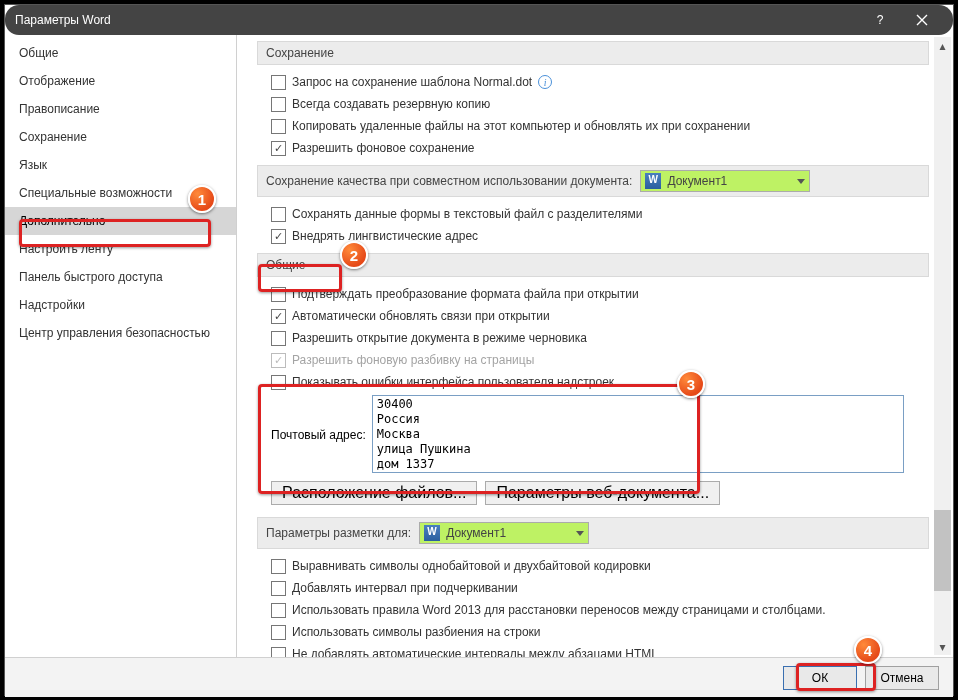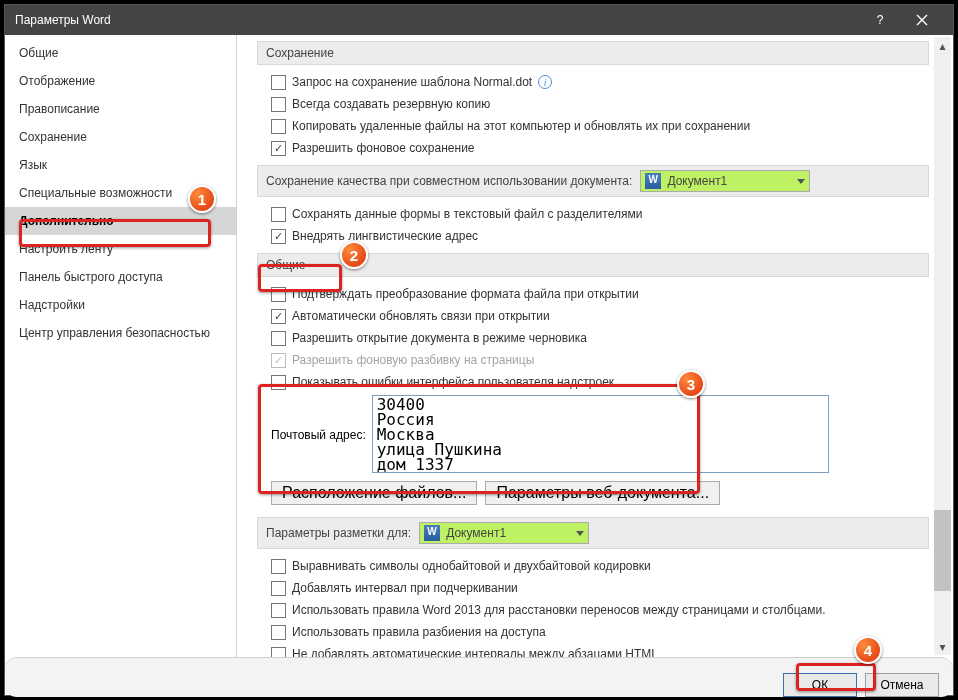--- a/index.html
+++ b/index.html
@@ -1,45 +1,45 @@
 <!DOCTYPE html>
 <html><head>
 <meta charset="utf-8">
 <style>
 * { box-sizing: border-box; margin: 0; padding: 0; }
 body { font-family: "Segoe UI", Tahoma, sans-serif; font-size: 12px; background: #000; width: 958px; height: 700px; overflow: hidden; position: relative; }
 .frame { position: absolute; left: 4px; top: 4px; width: 950px; height: 692px; background: #fff; border: 1px solid #555; box-shadow: 0 0 0 4px #000; }
-.titlebar { height: 30px; background: #444; display: flex; align-items: center; padding: 0 10px; color: #fff; }
+.titlebar { height: 30px; background: #444; display: flex; align-items: center; padding: 0 10px; color: #fff; border-radius: 14px; }
 .titlebar .title { flex: 1; font-size: 12px; }
 .titlebar .btn { width: 42px; height: 30px; display: flex; align-items: center; justify-content: center; color: #fff; cursor: pointer; }
 .dialog-body { display: flex; height: 622px; }
 .sidebar { width: 232px; background: #fff; border-right: 1px solid #d0d0d0; padding-top: 4px; overflow: hidden; }
 .sidebar-item { padding: 7px 14px; color: #333; cursor: pointer; }
-.sidebar-item.selected { background: #d6d6d6; color: #000; font-weight: 700; }
+.sidebar-item.selected { background: #d6d6d6; color: #000; font-weight: 400; }
 .content { flex: 1; background: #fff; position: relative; overflow: hidden; }
 .content-inner { position: absolute; left: 20px; right: 24px; top: 0; bottom: 0; overflow: hidden; }
 .section-header { background: #ececec; border: 1px solid #d9d9d9; padding: 4px 8px; color: #444; font-weight: 400; margin: 6px 0; display: flex; align-items: center; gap: 8px; }
 .opt-row { display: flex; align-items: center; padding: 2px 14px; gap: 6px; color: #333; min-height: 22px; }
 .opt-row.disabled { color: #a4a4a4; }
 .chk { width: 15px; height: 15px; border: 1px solid #767676; background: #fff; display: inline-flex; align-items: center; justify-content: center; font-size: 11px; color: #444; flex-shrink: 0; }
 .chk.checked::after { content: "✓"; }
 .chk.disabled { border-color: #bcbcbc; color: #bcbcbc; }
 .info-icon { width: 14px; height: 14px; border-radius: 50%; border: 1px solid #4a90d9; color: #4a90d9; display: inline-flex; align-items: center; justify-content: center; font-size: 10px; font-style: italic; font-family: Georgia, serif; }
 .doc-select { height: 22px; border: 1px solid #ababab; background: #bef264; display: inline-flex; align-items: center; padding: 0 4px; gap: 6px; }
 .doc-icon { width: 16px; height: 16px; background: linear-gradient(#4a7fbf,#2a5f9f); display: inline-block; position: relative; }
 .doc-icon::after { content: "W"; color: #fff; font-size: 10px; font-weight: bold; position: absolute; left: 3px; top: 1px; }
 .arrow-down { width: 0; height: 0; border-left: 4px solid transparent; border-right: 4px solid transparent; border-top: 5px solid #555; margin-left: auto; }
 .addr-row { display: flex; padding: 2px 14px; gap: 6px; align-items: center; }
 .addr-label { padding-top: 2px; }
-.addr-box { width: 457px; height: 78px; border: 1px solid #7a9fc4; background: #fff; padding: 1px 4px; font-size: 16px; line-height: 15px; white-space: pre-line; color: #000; resize: none; }
+.addr-box { width: 532px; height: 78px; border: 1px solid #7a9fc4; background: #fff; padding: 1px 4px; font-size: 12px; line-height: 15px; white-space: pre-line; color: #000; resize: none; }
 .small-btn { border: 1px solid #ababab; background: #f0f0f0; padding: 2px 10px; font-size: 16px; cursor: pointer; display: inline-block; }
 .scrollbar { position: absolute; right: 2px; top: 2px; bottom: 2px; width: 17px; background: #f0f0f0; display:flex; flex-direction:column; }
 .scroll-arrow { height:17px; display:flex; align-items:center; justify-content:center; color:#555; }
 .scroll-thumb { background:#c2c2c2; width:100%; }
-.footer { height: 40px; border-top: 1px solid #d0d0d0; display: flex; align-items: flex-end; justify-content: flex-end; padding: 0 14px; gap: 8px; background: #f3f3f3; border-radius: 12px; }
+.footer { height: 40px; border-top: 1px solid #d0d0d0; display: flex; align-items: center; justify-content: flex-end; padding: 0 14px; gap: 8px; background: #f3f3f3; }
 .footer-btn { width: 74px; height: 24px; border: 1px solid #a0a0a0; background: #e9e9e9; display: flex; align-items: center; justify-content: center; cursor: pointer; }
 .footer-btn.primary { border: 1px solid #3a6fb0; background: #e9e9e9; }
 .callout { position: absolute; z-index: 10; }
 .red-box { position: absolute; border: 3px solid #d22; border-radius: 4px; box-shadow: 0 1px 3px rgba(0,0,0,.4); z-index: 5; pointer-events: none; }
 .badge { width: 28px; height: 28px; border-radius: 50%; background: radial-gradient(circle at 32% 28%, #ff8a3a, #e64a19 70%); border: 2px solid #fff; box-shadow: 0 1px 3px rgba(0,0,0,.5); display: flex; align-items: center; justify-content: center; color: #fff; font-weight: bold; font-size: 15px; }
 </style>
 </head>
 <body>
 
 <div class="frame">
@@ -170,21 +170,21 @@
             <div class="opt-row">
               <span class="chk"></span>
               <span>Добавлять интервал при подчеркивании</span>
             </div>
             <div class="opt-row">
               <span class="chk"></span>
               <span>Использовать правила Word 2013 для расстановки переносов между страницами и столбцами.</span>
             </div>
             <div class="opt-row">
               <span class="chk"></span>
-              <span>Использовать правила разбиения на доступа</span>
+              <span>Использовать символы разбиения на строки</span>
             </div>
             <div class="opt-row">
               <span class="chk"></span>
               <span>Не добавлять автоматические интервалы между абзацами HTML</span>
             </div>
           </div>
 
       </div>
 
       <div class="scrollbar">

